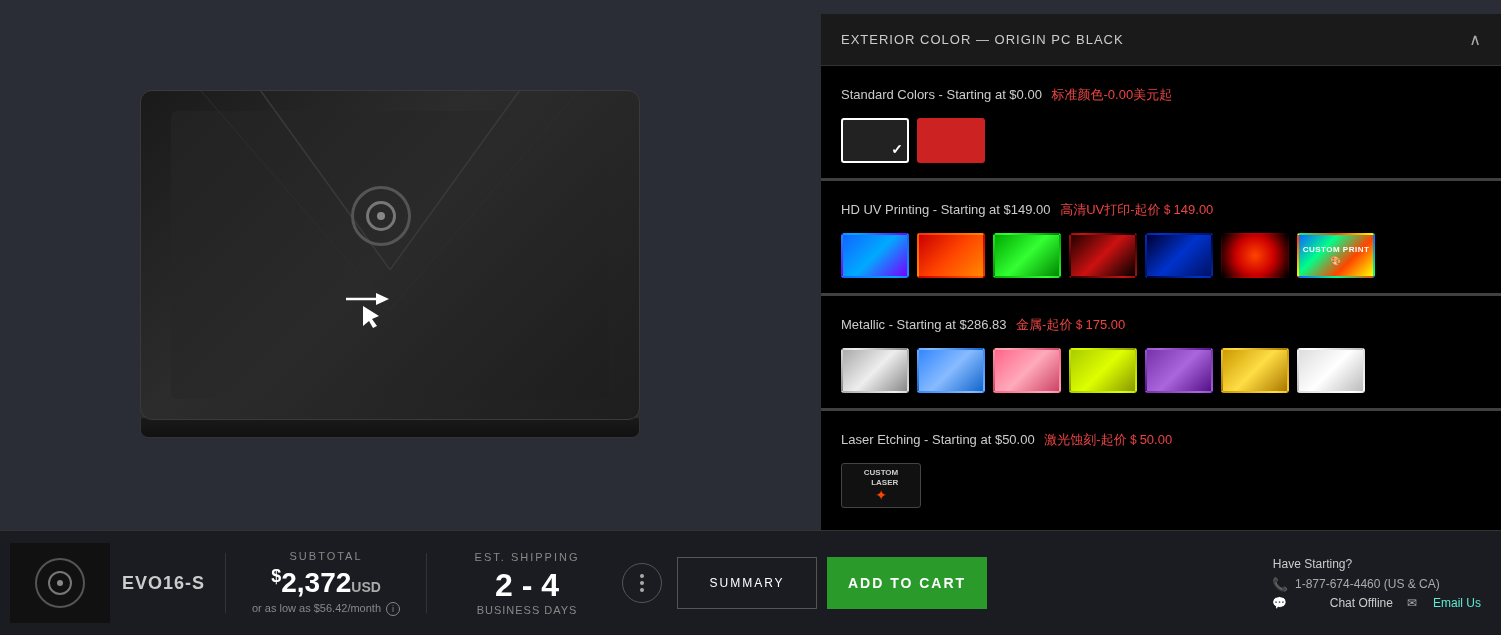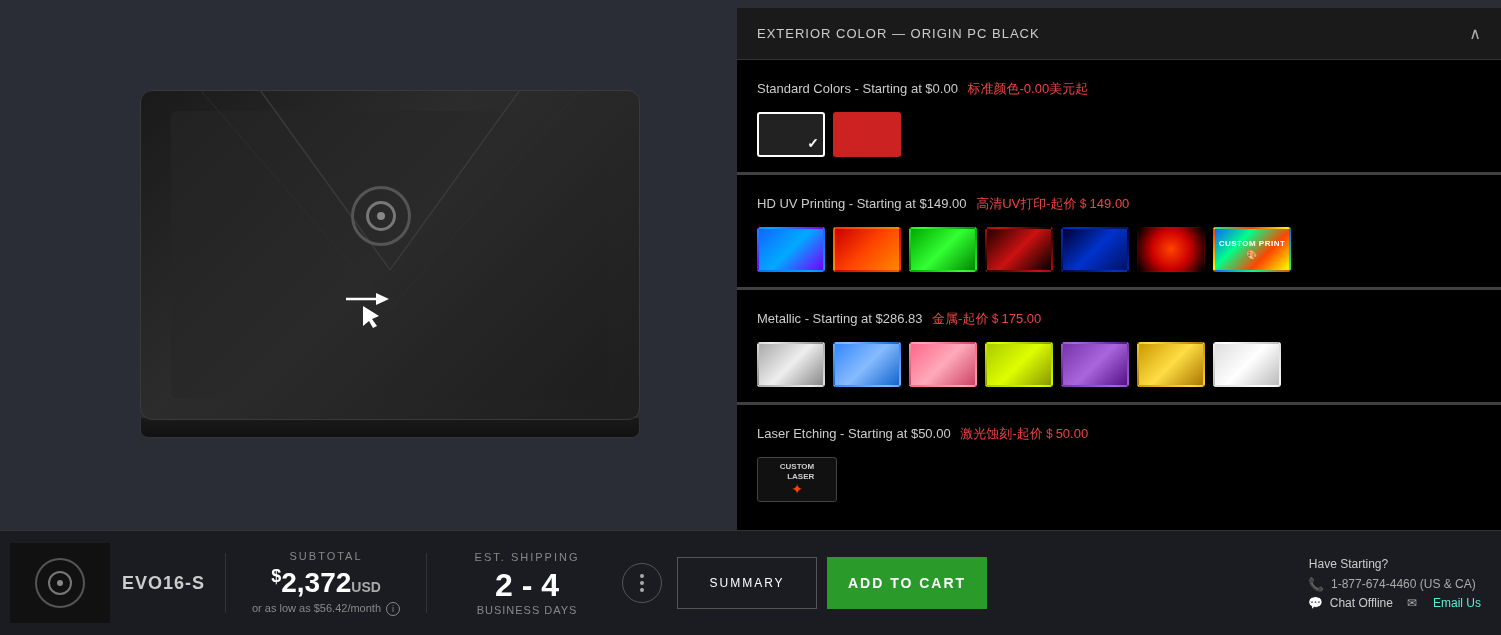--- a/index.html
+++ b/index.html
@@ -109,22 +109,22 @@
       border-radius: 0 0 8px 8px;
       margin-top: -2px;
       border: 1px solid #333;
       border-top: none;
     }
 
     
     .color-panel {
       position: absolute;
       right: 0;
-      top: 8px;
-      width: 764px;
+      top: 14px;
+      width: 680px;
       height: 530px;
       background: #000;
       overflow-y: auto;
     }
 
     .panel-header {
       background: #1a1a1a;
       padding: 16px 20px;
       display: flex;
       justify-content: space-between;
@@ -509,20 +509,21 @@
     .chat-line {
       display: flex;
       align-items: center;
       gap: 6px;
       color: #aaa;
       font-size: 12px;
     }
 
     .chat-line .chat-offline {
       color: #ccc;
+      margin-left: 36px;
     }
 
     .email-link {
       color: #5eead4;
       text-decoration: none;
       margin-left: 10px;
     }
 
     .panel-section:last-child {
       border-bottom: none;

